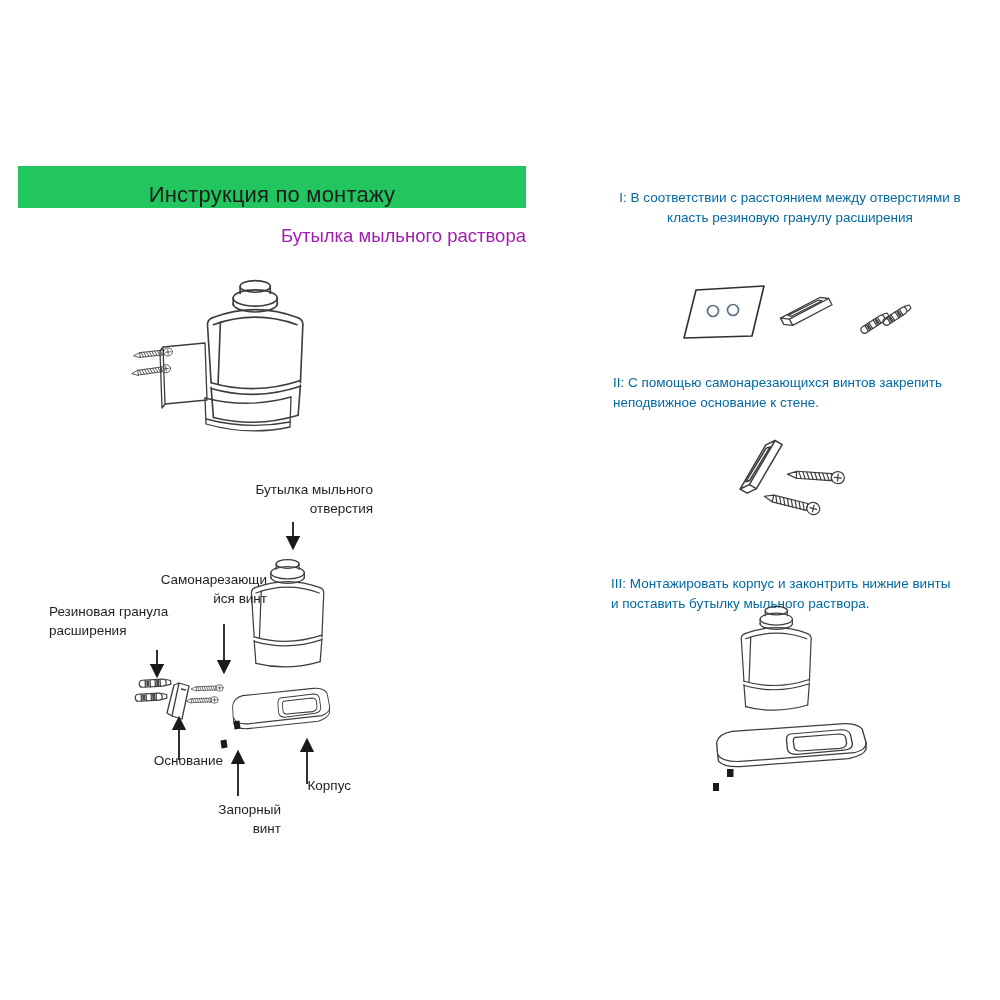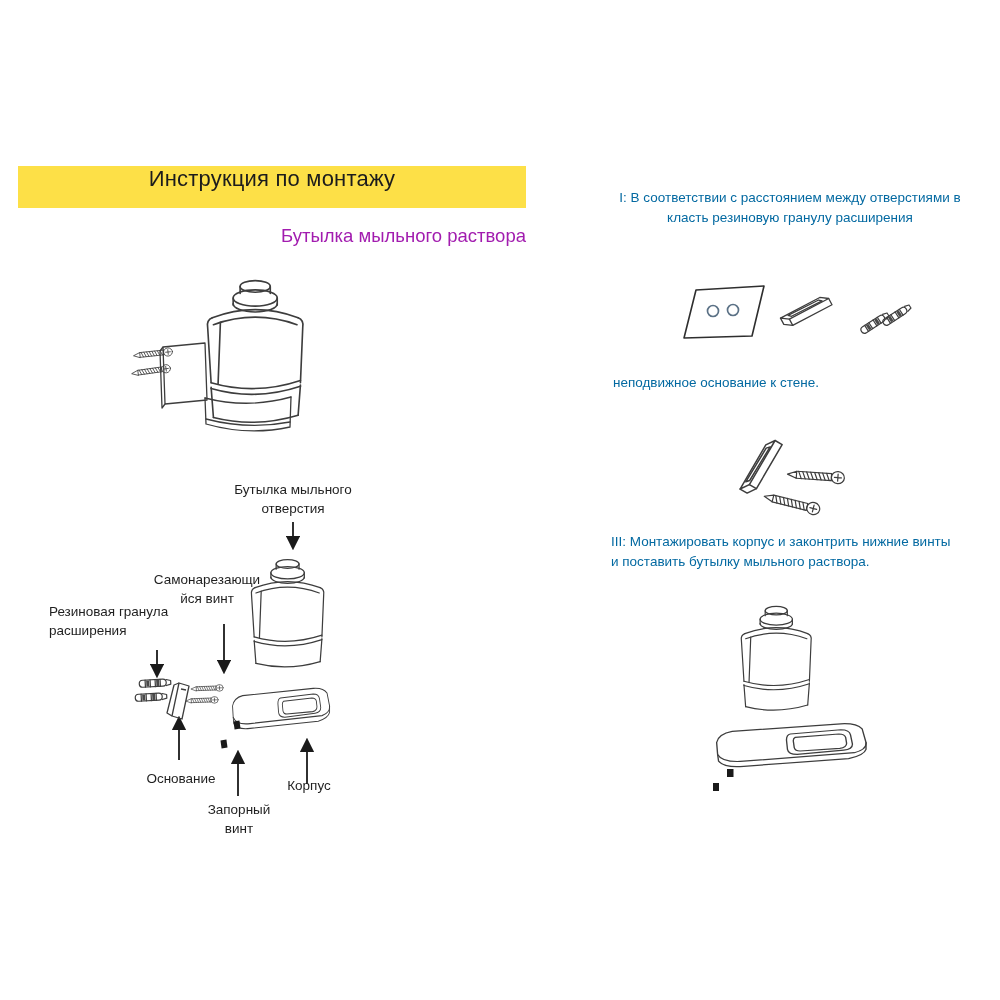--- a/index.html
+++ b/index.html
@@ -1,23 +1,23 @@
 <!DOCTYPE html>
 <html lang="ru"><head>
 <meta charset="utf-8">
 <style>
   *{margin:0;padding:0;box-sizing:border-box}
   html,body{width:1000px;height:1000px}
   body{background:#ffffff;font-family:"Liberation Sans",sans-serif;color:#1f1f1f;position:relative;overflow:hidden}
-  #title-bar{position:absolute;left:18px;top:166px;width:508px;height:42px;background:#fde047;display:flex;align-items:flex-start;justify-content:center}
+  #title-bar{position:absolute;left:18px;top:166px;width:508px;height:42px;background:#22c55e;display:flex;align-items:flex-end;justify-content:center}
   #page-title{font-size:22px;color:#1c1c1c;letter-spacing:.2px}
   #subtitle{position:absolute;left:18px;top:225px;width:508px;text-align:right;font-size:18.5px;color:#a21caf}
   .figure{position:absolute}
   .diagram-label{position:absolute;font-size:13.5px;line-height:19px;color:#1f1f1f}
-  .tc{text-align:center}
+  .tc{text-align:right}
   .step-text{position:absolute;font-size:13.5px;line-height:20px;color:#0369a1}
   .step-text.centered{text-align:center}
   svg{display:block}
 </style>
 </head>
 <body>
 
 <svg width="0" height="0" style="position:absolute" aria-hidden="true">
   <defs>
     <marker id="ah" viewBox="0 0 10 10" refX="7" refY="5" markerWidth="8" markerHeight="8" orient="auto-start-reverse">
@@ -118,21 +118,21 @@
     <div>отверстия</div>
   </div>
   <div class="diagram-label" style="left:14px;top:124px;width:130px">
     <div>Резиновая гранула</div>
     <div>расширения</div>
   </div>
   <div class="diagram-label tc" style="left:112px;top:92px;width:120px">
     <div>Самонарезающи</div>
     <div>йся винт</div>
   </div>
-  <div class="diagram-label tc" style="left:104px;top:291px;width:84px">Основание</div>
+  <div class="diagram-label tc" style="left:104px;top:273px;width:84px">Основание</div>
   <div class="diagram-label tc" style="left:162px;top:322px;width:84px">
     <div>Запорный</div>
     <div>винт</div>
   </div>
   <div class="diagram-label tc" style="left:232px;top:298px;width:84px">Корпус</div>
 </div>
 
 <div class="step-text centered" style="left:592px;top:188px;width:396px">
   <div>I: В соответствии с расстоянием между отверстиями в</div>
   <div>класть резиновую гранулу расширения</div>
@@ -140,29 +140,30 @@
 <svg class="figure" style="left:660px;top:266px" width="290" height="95" viewBox="0 0 290 95">
   <path d="M36 24 L104 20 L92 70 L24 72 Z" fill="none" stroke="#2e2e2e" stroke-width="1.6" stroke-linejoin="round"></path>
   <circle cx="53" cy="45" r="5.5" fill="none" stroke="#5b7186" stroke-width="1.7"></circle>
   <circle cx="73" cy="44" r="5.5" fill="none" stroke="#5b7186" stroke-width="1.7"></circle>
   <use href="#base-sym" transform="translate(114,46) rotate(-20)"></use>
   <use href="#anchor-sym" transform="translate(198,62) rotate(-33)"></use>
   <use href="#anchor-sym" transform="translate(220,54) rotate(-33)"></use>
 </svg>
 
 <div class="step-text" style="left:613px;top:373px;width:380px">
+  <div>II: С помощью самонарезающихся винтов закрепить</div>
   <div>неподвижное основание к стене.</div>
 </div>
 <svg class="figure" style="left:700px;top:423px" width="230" height="122" viewBox="0 0 230 122">
   <use href="#base-sym" transform="translate(30,64) rotate(-52) scale(1.15)"></use>
   <use href="#screw-sym" transform="translate(86,44) rotate(4)"></use>
   <use href="#screw-sym" transform="translate(64,66) rotate(14)"></use>
 </svg>
 
-<div class="step-text" style="left:611px;top:532px;width:390px">
+<div class="step-text" style="left:611px;top:574px;width:390px">
   <div>III: Монтажировать корпус и законтрить нижние винты</div>
   <div>и поставить бутылку мыльного раствора.</div>
 </div>
 <svg class="figure" style="left:690px;top:593px" width="245" height="215" viewBox="0 0 245 215">
   <use href="#bottle-sym" transform="translate(48,10) scale(0.85)"></use>
   <use href="#corpus-sym" transform="translate(15,124) scale(0.97,0.85)"></use>
   <rect x="37" y="176" width="6.5" height="8" fill="#1a1a1a"></rect>
   <rect x="23" y="190" width="6" height="8" fill="#1a1a1a"></rect>
 </svg>
 

